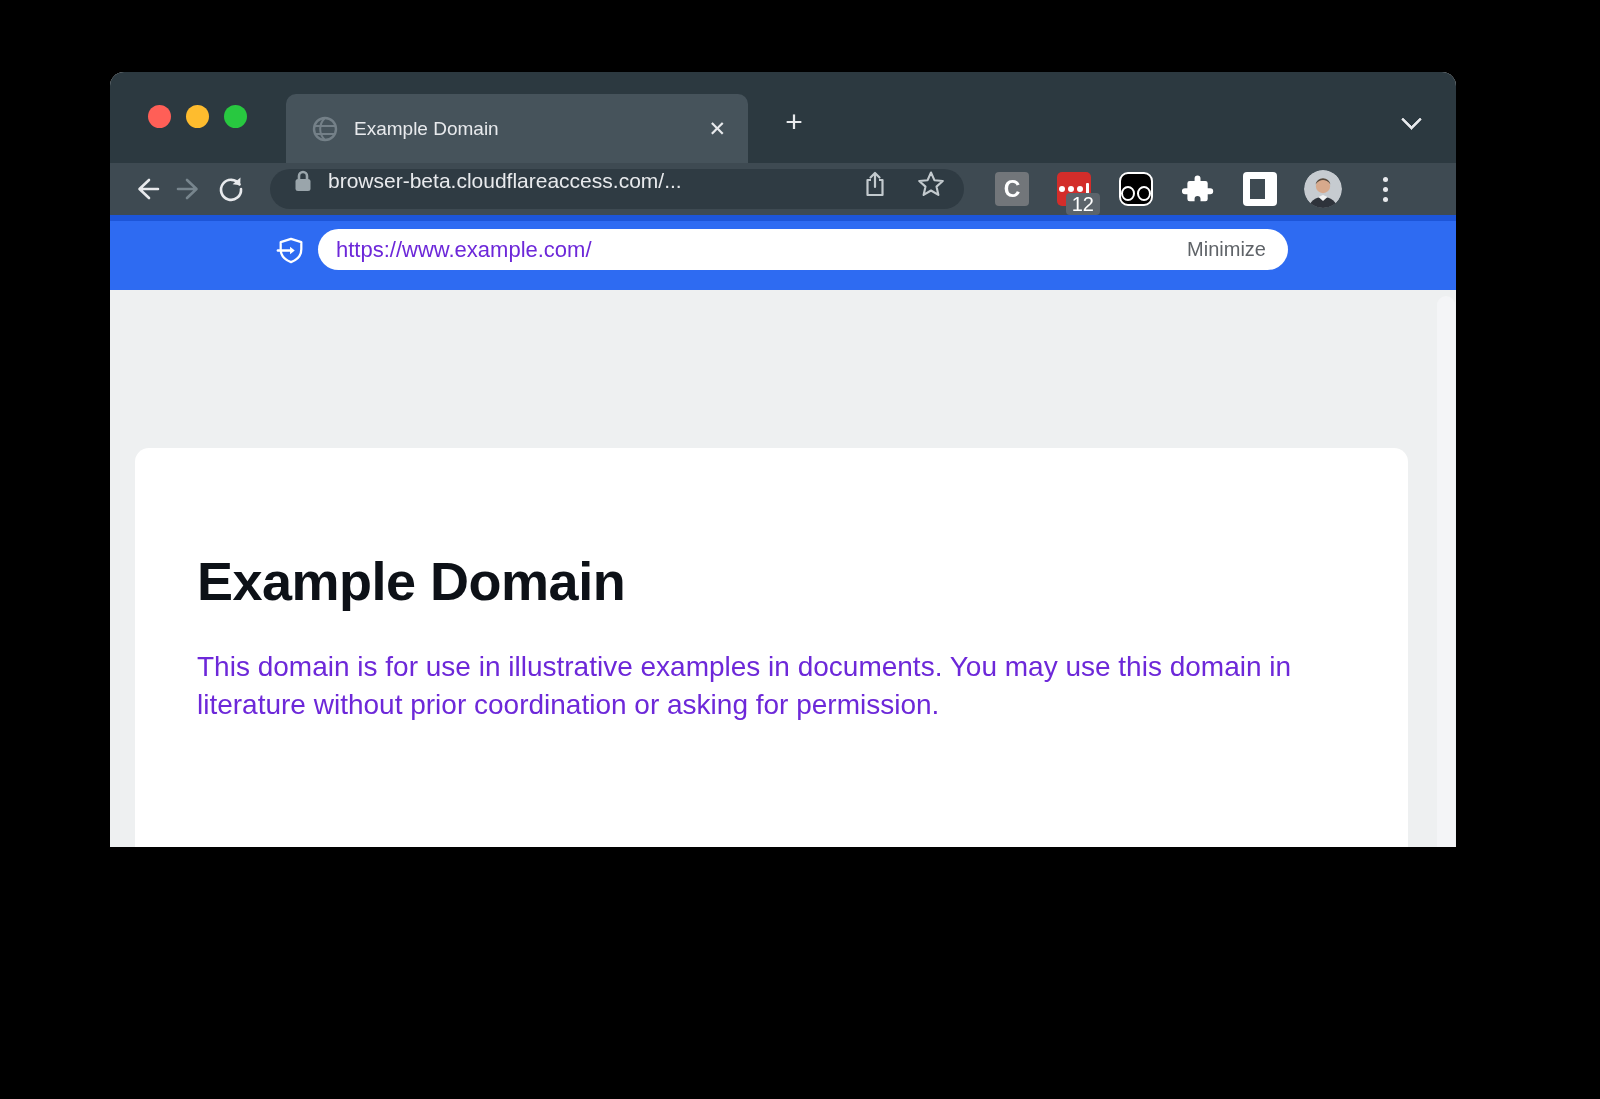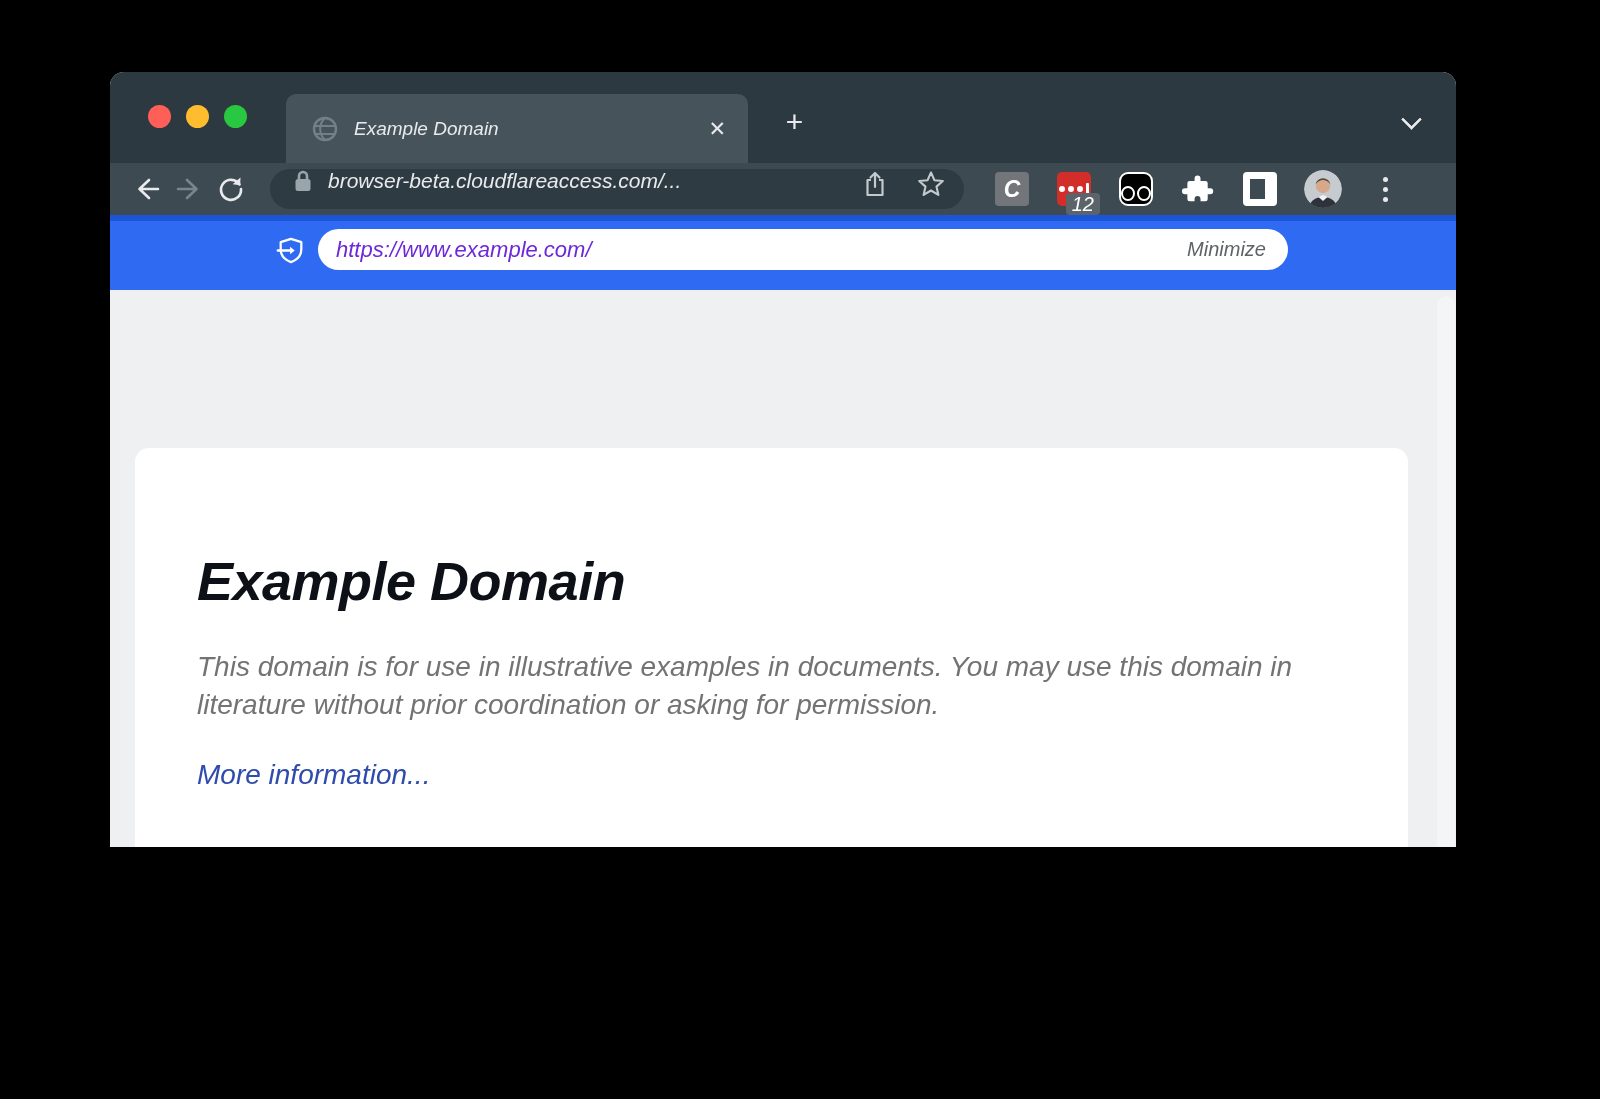--- a/index.html
+++ b/index.html
@@ -1,17 +1,17 @@
 <!DOCTYPE html>
 <html><head>
 <meta charset="utf-8">
 <style>
   html,body{margin:0;padding:0;background:#000;}
   .canvas{position:relative;width:1600px;height:847px;background:#000;overflow:hidden;
-          font-family:"Liberation Sans","DejaVu Sans",sans-serif;font-style:italic;}
+          font-family:"Liberation Sans","DejaVu Sans",sans-serif;}
   .window{position:absolute;left:110px;top:72px;width:1346px;height:864px;border-radius:14px;
           overflow:hidden;background:#eef0f1;}
   
   .tabstrip{position:absolute;left:0;top:0;width:100%;height:91px;background:#2c3940;}
   .traffic{position:absolute;left:38px;top:33px;display:flex;gap:15px;}
   .traffic span{width:23px;height:23px;border-radius:50%;display:block;}
   .tl-red{background:#ff5f57;}.tl-yellow{background:#febc2e;}.tl-green{background:#28c840;}
   .tab{position:absolute;left:176px;top:22px;width:462px;height:69px;background:#46535b;
        border-radius:10px 10px 0 0;display:flex;align-items:center;}
   .tab-favicon{margin-left:26px;width:26px;height:26px;opacity:.55;flex:0 0 auto;}
@@ -62,21 +62,21 @@
   .urlpill{position:absolute;left:208px;top:8px;width:970px;height:41px;background:#fff;border-radius:21px;
            display:flex;align-items:center;}
   .pill-url{margin-left:18px;color:#6d28d9;font-size:22px;flex:1;white-space:nowrap;overflow:hidden;}
   .pill-min{margin-right:22px;color:#5f6368;font-size:20px;flex:0 0 auto;}
   
   .content{position:absolute;left:0;top:218px;width:100%;height:646px;background:#eef0f1;}
   .scrollbar{position:absolute;right:1px;top:6px;width:18px;height:630px;background:#f4f5f7;border-radius:9px;}
   .card{position:absolute;left:25px;top:158px;width:1273px;height:455px;background:#fff;border-radius:14px;
         box-sizing:border-box;padding:102px 62px 0;}
   .card h1{margin:0;font-size:54px;font-weight:700;color:#0d1117;letter-spacing:-.5px;}
-  .card p{margin:36px 0 0;font-size:28px;line-height:1.34;color:#737373;max-width:1150px;}
+  .card p{margin:36px 0 0;font-size:28px;line-height:1.34;color:#6d28d9;max-width:1150px;}
   .card a{display:inline-block;margin-top:36px;font-size:28px;color:#2e4bad;text-decoration:none;}
   svg{display:block;}
 </style>
 </head>
 <body>
 
 <div class="canvas">
   <div class="window">
 
     <div class="tabstrip">
@@ -196,19 +196,18 @@
       <div class="urlpill">
         <span class="pill-url">https://www.example.com/</span>
         <span class="pill-min">Minimize</span>
       </div>
     </div>
 
     <div class="content">
       <div class="card">
         <h1>Example Domain</h1>
         <p>This domain is for use in illustrative examples in documents. You may use this domain in literature without prior coordination or asking for permission.</p>
-        <a href="#">More information...</a>
       </div>
       <div class="scrollbar"></div>
     </div>
 
   </div>
 </div>
 
 </body></html>

